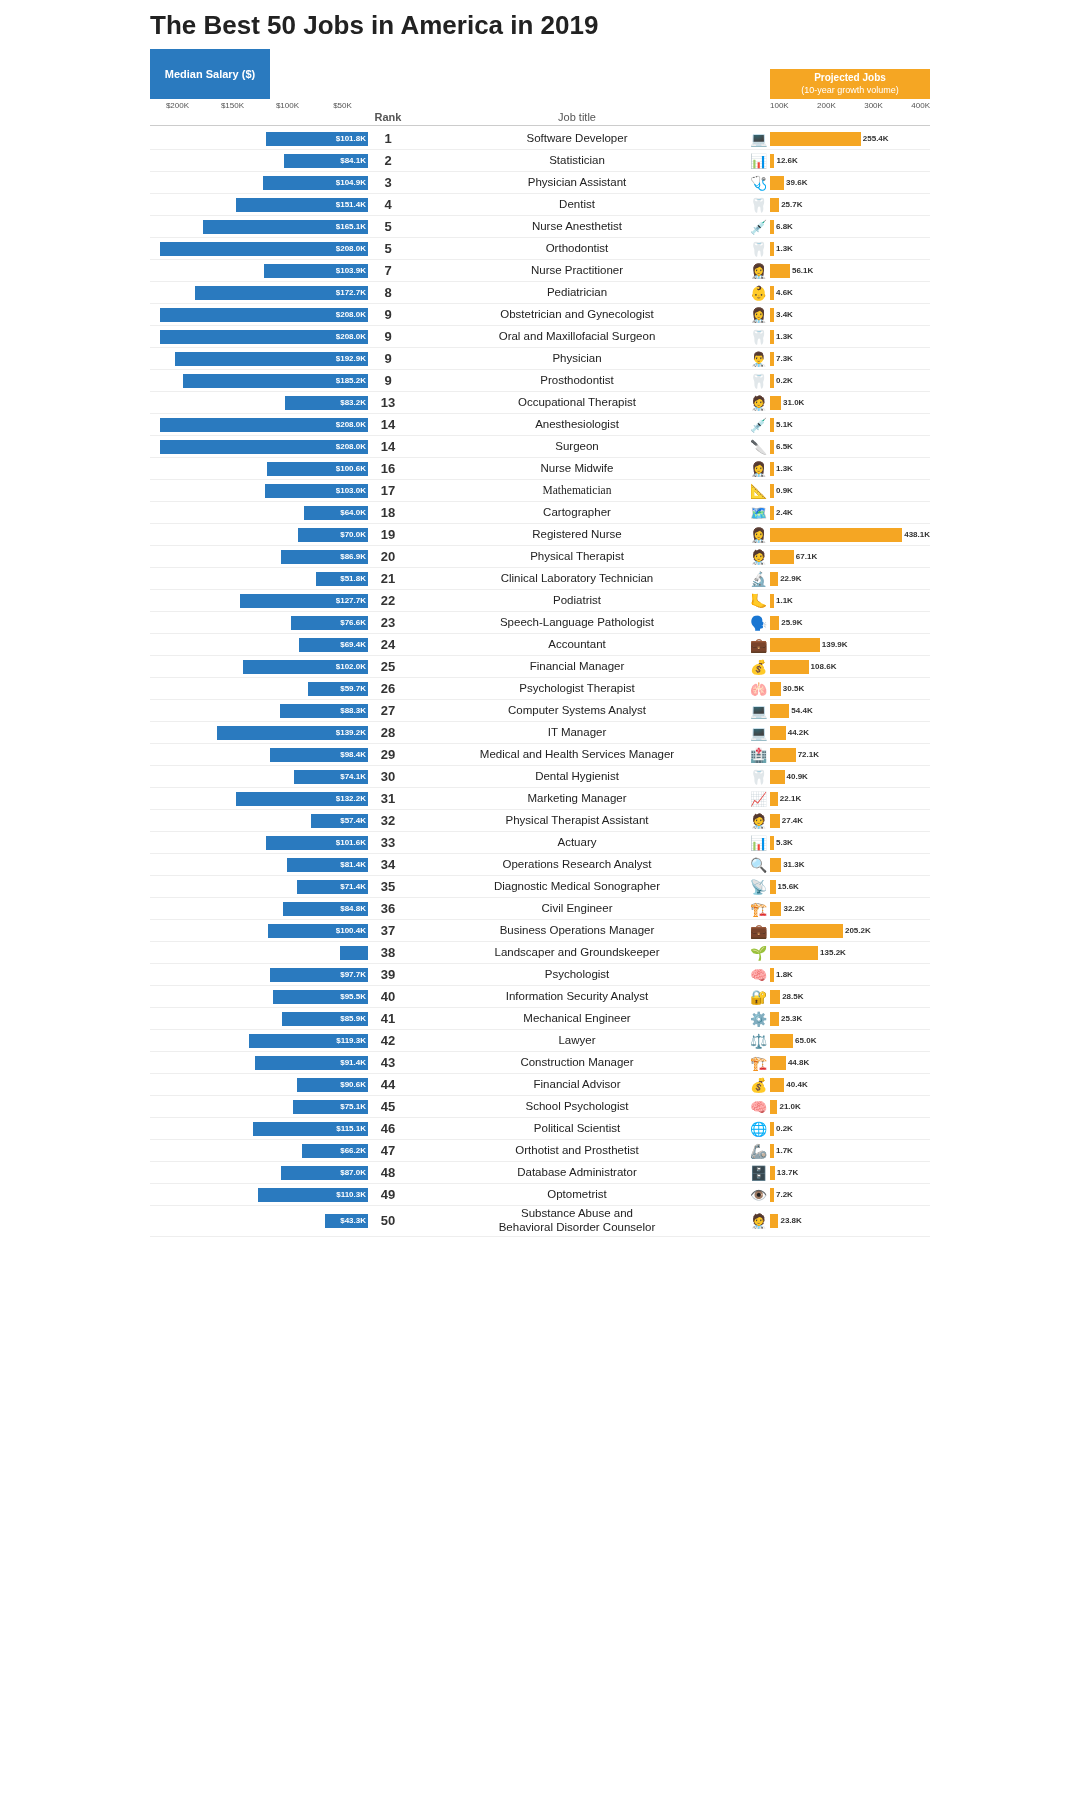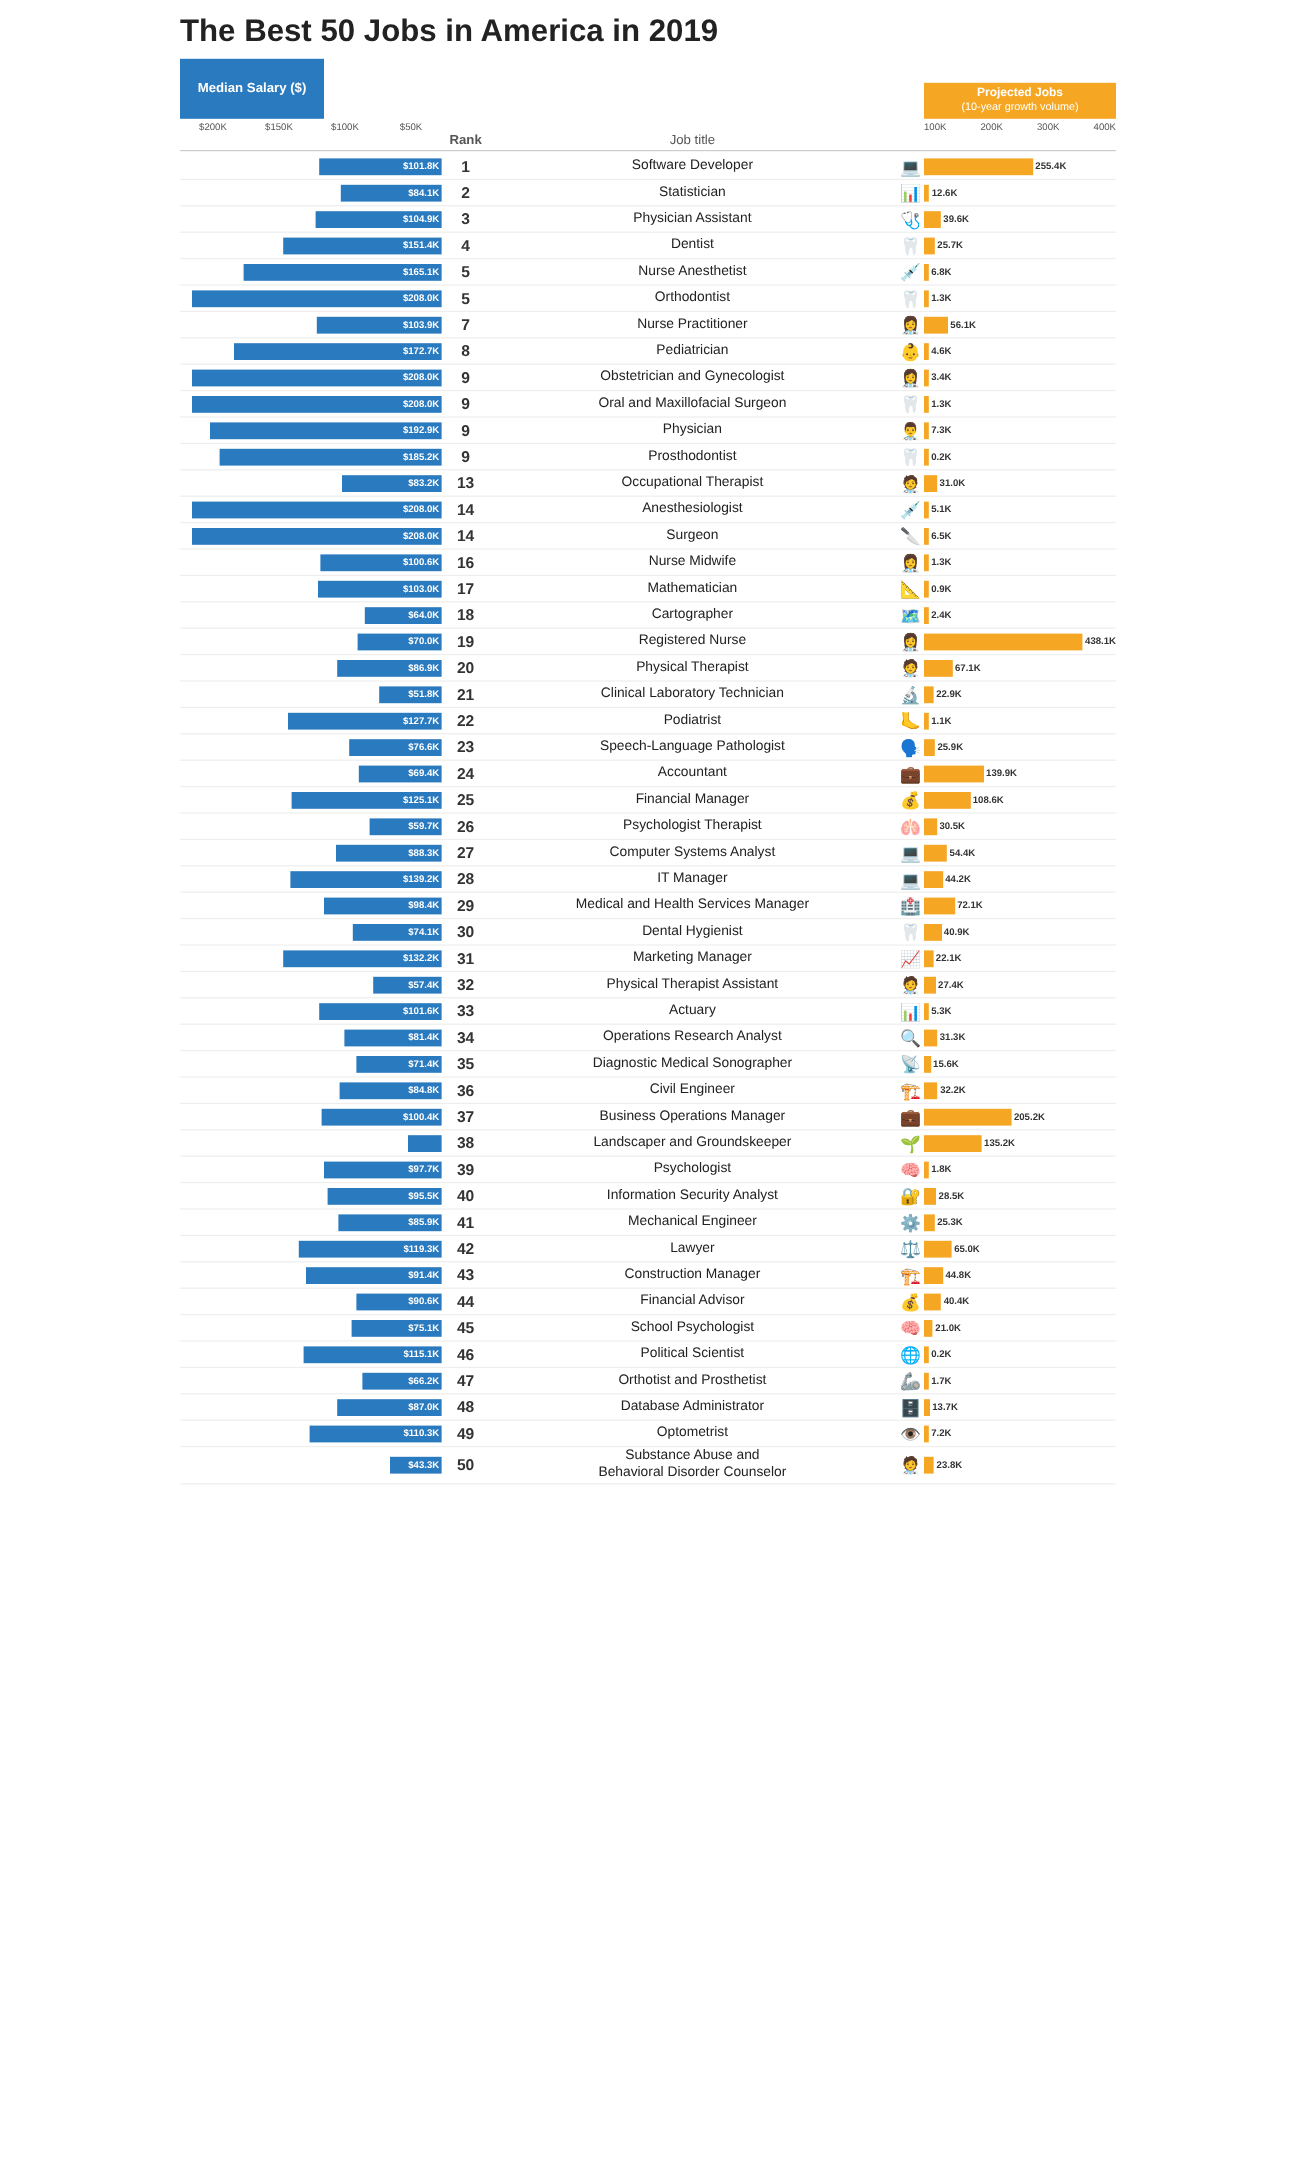--- a/index.html
+++ b/index.html
@@ -418,21 +418,21 @@
           <span class="proj-label">1.3K</span>
         </div>
       </div>
       <div class="data-row">
         <div class="salary-bar-cell">
           <div class="salary-bar" style="width: 103px;">
             <span class="salary-label">$103.0K</span>
           </div>
         </div>
         <div class="rank-cell">17</div>
-        <div class="title-cell" style="white-space: pre-line;">Mathematician</div>
+        <div class="title-cell" style="white-space: pre-line; font-family: Liberation Serif, serif;">Mathematician</div>
         <div class="icon-cell">📐</div>
         <div class="proj-bar-cell">
           <div class="proj-bar" style="width: 4px;"></div>
           <span class="proj-label">0.9K</span>
         </div>
       </div>
       <div class="data-row">
         <div class="salary-bar-cell">
           <div class="salary-bar" style="width: 64px;">
             <span class="salary-label">$64.0K</span>
@@ -526,21 +526,21 @@
         <div class="title-cell" style="white-space: pre-line;">Accountant</div>
         <div class="icon-cell">💼</div>
         <div class="proj-bar-cell">
           <div class="proj-bar" style="width: 49.7422px;"></div>
           <span class="proj-label">139.9K</span>
         </div>
       </div>
       <div class="data-row">
         <div class="salary-bar-cell">
           <div class="salary-bar" style="width: 125.1px;">
-            <span class="salary-label">$125.1K</span>
+            <span class="salary-label">$102.0K</span>
           </div>
         </div>
         <div class="rank-cell">25</div>
         <div class="title-cell" style="white-space: pre-line;">Financial Manager</div>
         <div class="icon-cell">💰</div>
         <div class="proj-bar-cell">
           <div class="proj-bar" style="width: 38.6133px;"></div>
           <span class="proj-label">108.6K</span>
         </div>
       </div>
@@ -567,21 +567,21 @@
         <div class="rank-cell">27</div>
         <div class="title-cell" style="white-space: pre-line;">Computer Systems Analyst</div>
         <div class="icon-cell">💻</div>
         <div class="proj-bar-cell">
           <div class="proj-bar" style="width: 19.3422px;"></div>
           <span class="proj-label">54.4K</span>
         </div>
       </div>
       <div class="data-row">
         <div class="salary-bar-cell">
-          <div class="salary-bar" style="width: 126px; justify-content: flex-end;">
+          <div class="salary-bar" style="width: 151px; justify-content: flex-end;">
             <span class="salary-label">$139.2K</span>
           </div>
         </div>
         <div class="rank-cell">28</div>
         <div class="title-cell" style="white-space: pre-line;">IT Manager</div>
         <div class="icon-cell">💻</div>
         <div class="proj-bar-cell">
           <div class="proj-bar" style="width: 15.7156px;"></div>
           <span class="proj-label">44.2K</span>
         </div>

